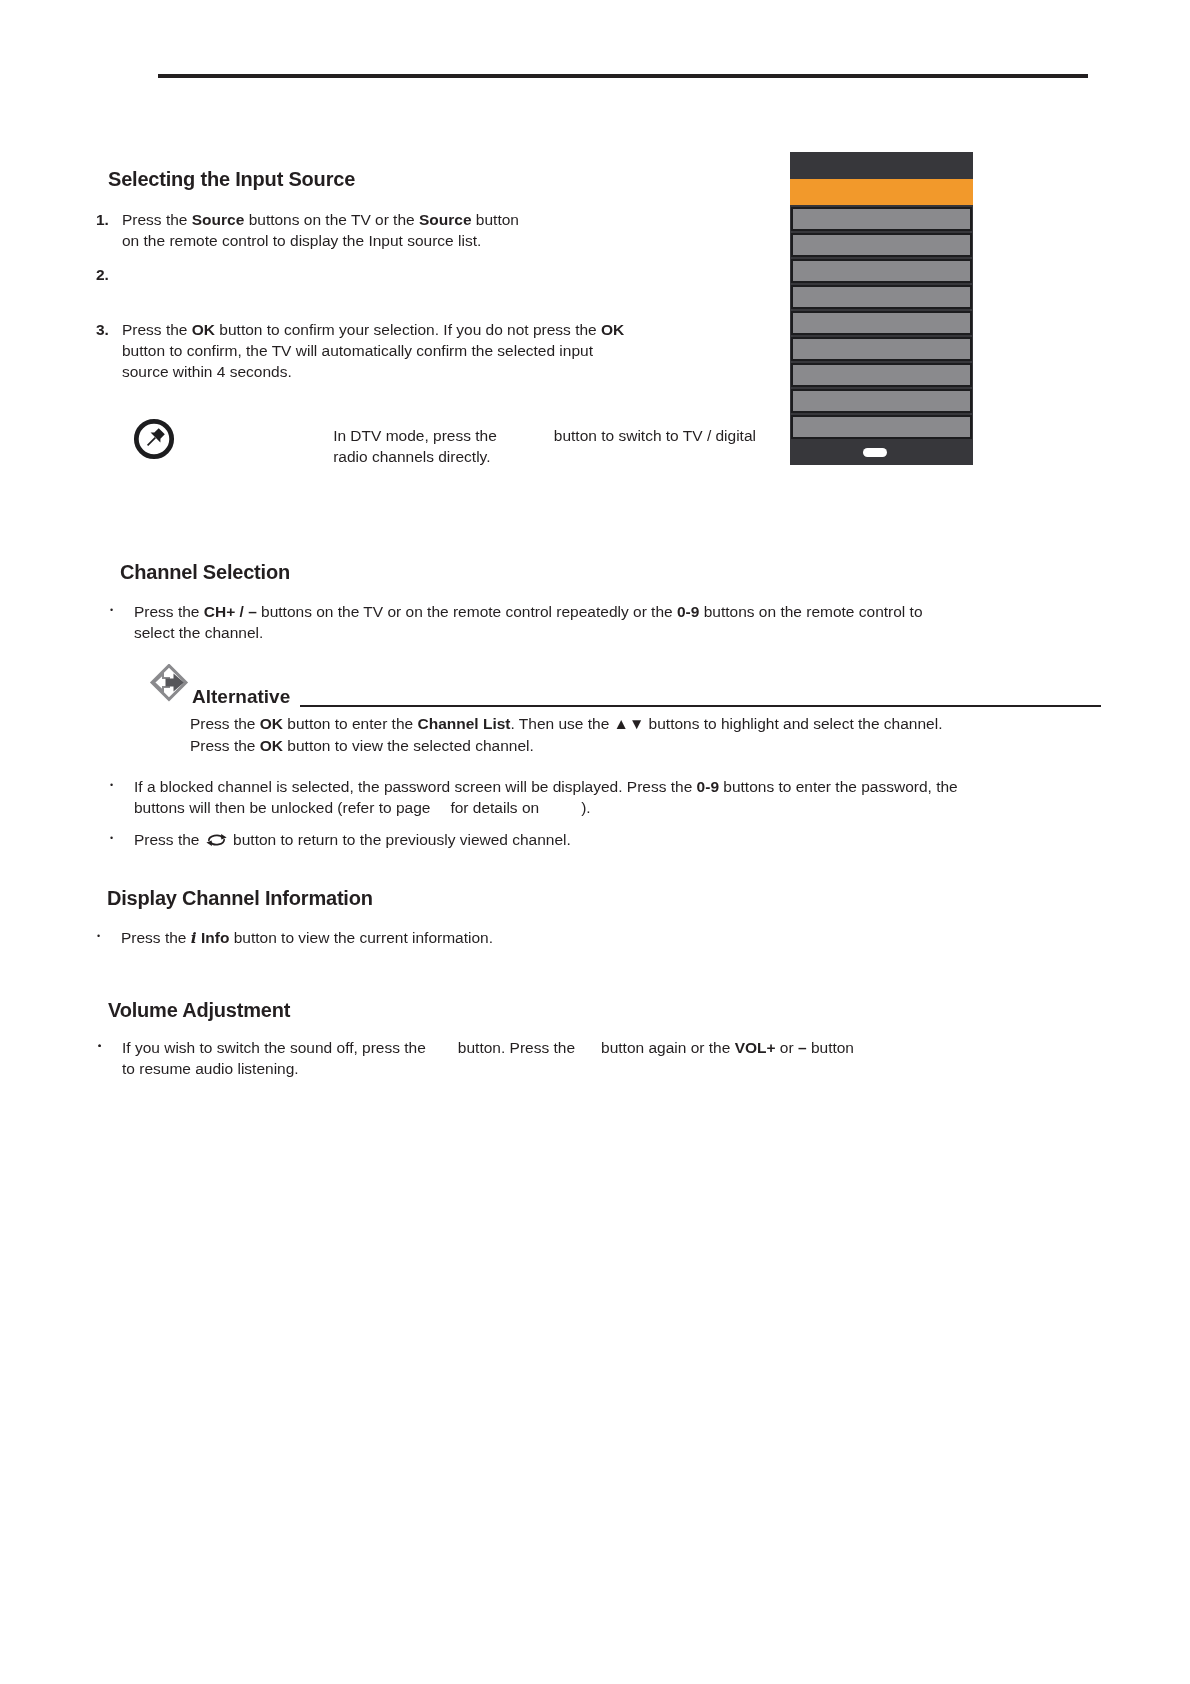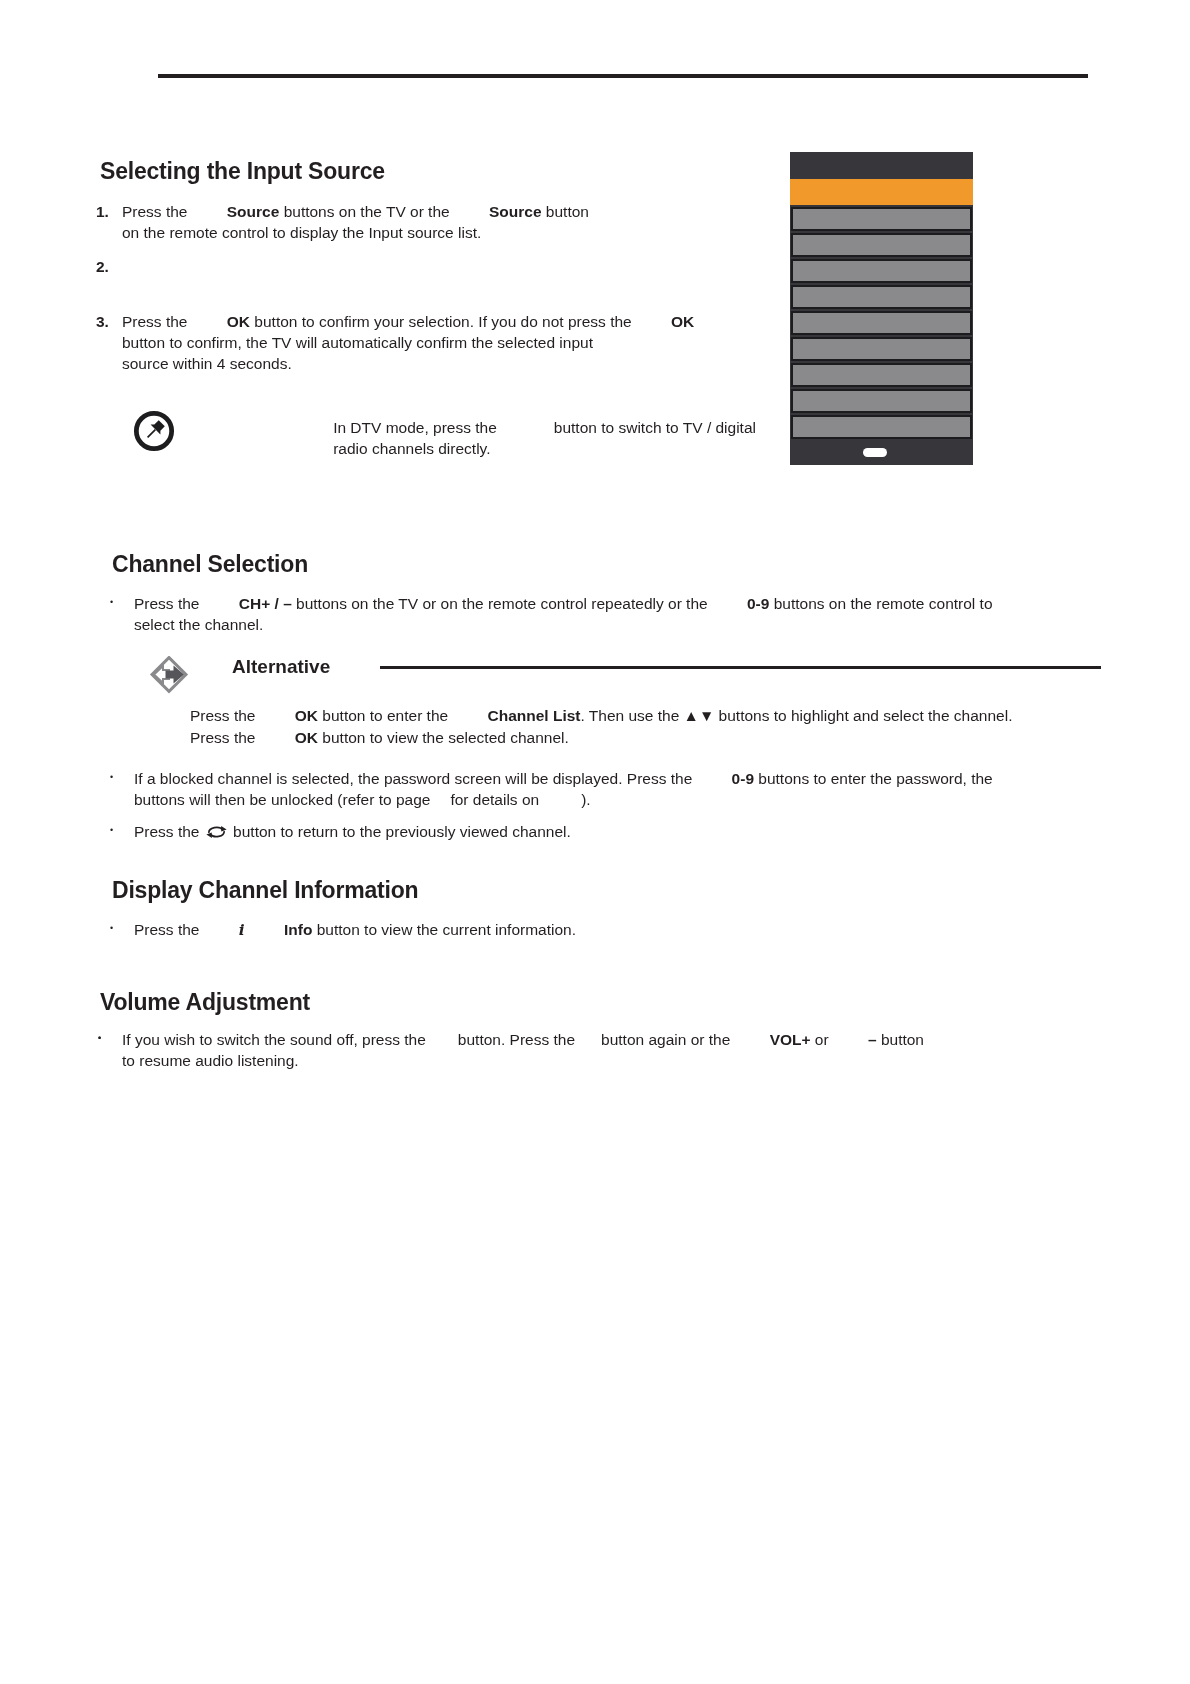--- a/index.html
+++ b/index.html
@@ -4,36 +4,36 @@
 <style>
   html,body{margin:0;padding:0;}
   body{
     width:1190px;height:1684px;background:#ffffff;position:relative;
     font-family:"Liberation Sans","DejaVu Sans",sans-serif;
     color:#231f20;font-size:15.5px;line-height:21px;
     -webkit-font-smoothing:antialiased;
   }
   .abs{position:absolute;}
   .rule-top{left:158px;top:74px;width:930px;height:4px;background:#231f20;}
-  h2.sec{font-size:23px;line-height:25px;font-weight:bold;margin:4px;letter-spacing:-0.2px;}
-  .bd{font-weight:bold;margin-left:35px;}
+  h2.sec{font-size:20px;line-height:25px;font-weight:bold;margin:12px;letter-spacing:-0.2px;}
+  .bd{font-weight:bold;}
   .gap{display:inline-block;}
   .serif-i{font-family:"DejaVu Serif","Liberation Serif",serif;font-style:italic;font-weight:bold;}
   
   .step{display:flex;}
   .step .num{font-weight:bold;width:26px;flex:0 0 26px;}
   
   .note{display:flex;align-items:flex-start;justify-content:space-between;}
   .note .note-ic{flex:0 0 42px;margin-left:37px;}
   .note .note-txt{margin-left:17px;padding-top:7px;}
   
   .bullet{position:relative;padding-left:26px;}
   .bullet .dot{position:absolute;left:2px;top:-1px;font-size:9px;}
   
-  .alt-head{display:flex;align-items:flex-start;gap:40px;}
+  .alt-head{display:flex;align-items:flex-end;}
   .alt-head .alt-ic{flex:0 0 41px;margin-left:41px;}
   .alt-head .alt-label{font-size:19px;font-weight:bold;margin:0 6px 0 2px;white-space:nowrap;}
   .alt-head .alt-rule{flex:1;height:2.5px;background:#231f20;margin:10px 2px 0 4px;}
   .alt-body{margin-left:82px;line-height:22px;}
   
   .menu{left:790px;top:152px;width:183px;height:313px;background:#37373b;}
   .menu .m-header{height:27px;background:#37373b;}
   .menu .m-highlight{height:26px;background:#f2992b;}
   .menu .m-rows{padding:2px 0 0 0;}
   .menu .m-row{height:20px;background:#8a8a8d;border:2px solid #1c1c1e;margin:0 1px 2px 1px;}
@@ -126,21 +126,21 @@
     <span class="dot">•</span>
     <span><span>Press the </span><span class="inline-ic"><svg width="21" height="14" viewBox="0 0 22 14">
             <path d="M3 8 A 8 5.5 0 0 1 18 5" fill="none" stroke="#231f20" stroke-width="1.8"></path>
             <path d="M15.8 0.8 L21.6 4.4 L16 6.6 Z" fill="#231f20"></path>
             <path d="M19 6 A 8 5.5 0 0 1 4 9" fill="none" stroke="#231f20" stroke-width="1.8"></path>
             <path d="M6.2 13.2 L0.4 9.6 L6 7.4 Z" fill="#231f20"></path>
           </svg></span><span> button to return to the previously viewed channel.</span></span>
   </div>
 </div>
 
-<div class="abs" style="left:108px;top:874px;width:995px;">
+<div class="abs" style="left:95px;top:874px;width:995px;">
   <h2 class="sec">Display Channel Information</h2>
   <div class="bullet" style="margin-top:16px;">
     <span class="dot">•</span>
     <span><span>Press the </span><span class="bd serif-i">i</span><span> </span><span class="bd">Info</span><span> button to view the current information.</span></span>
   </div>
 </div>
 
 <div class="abs" style="left:96px;top:986px;width:995px;">
   <h2 class="sec">Volume Adjustment</h2>
   <div class="bullet" style="margin-top:14px;">

